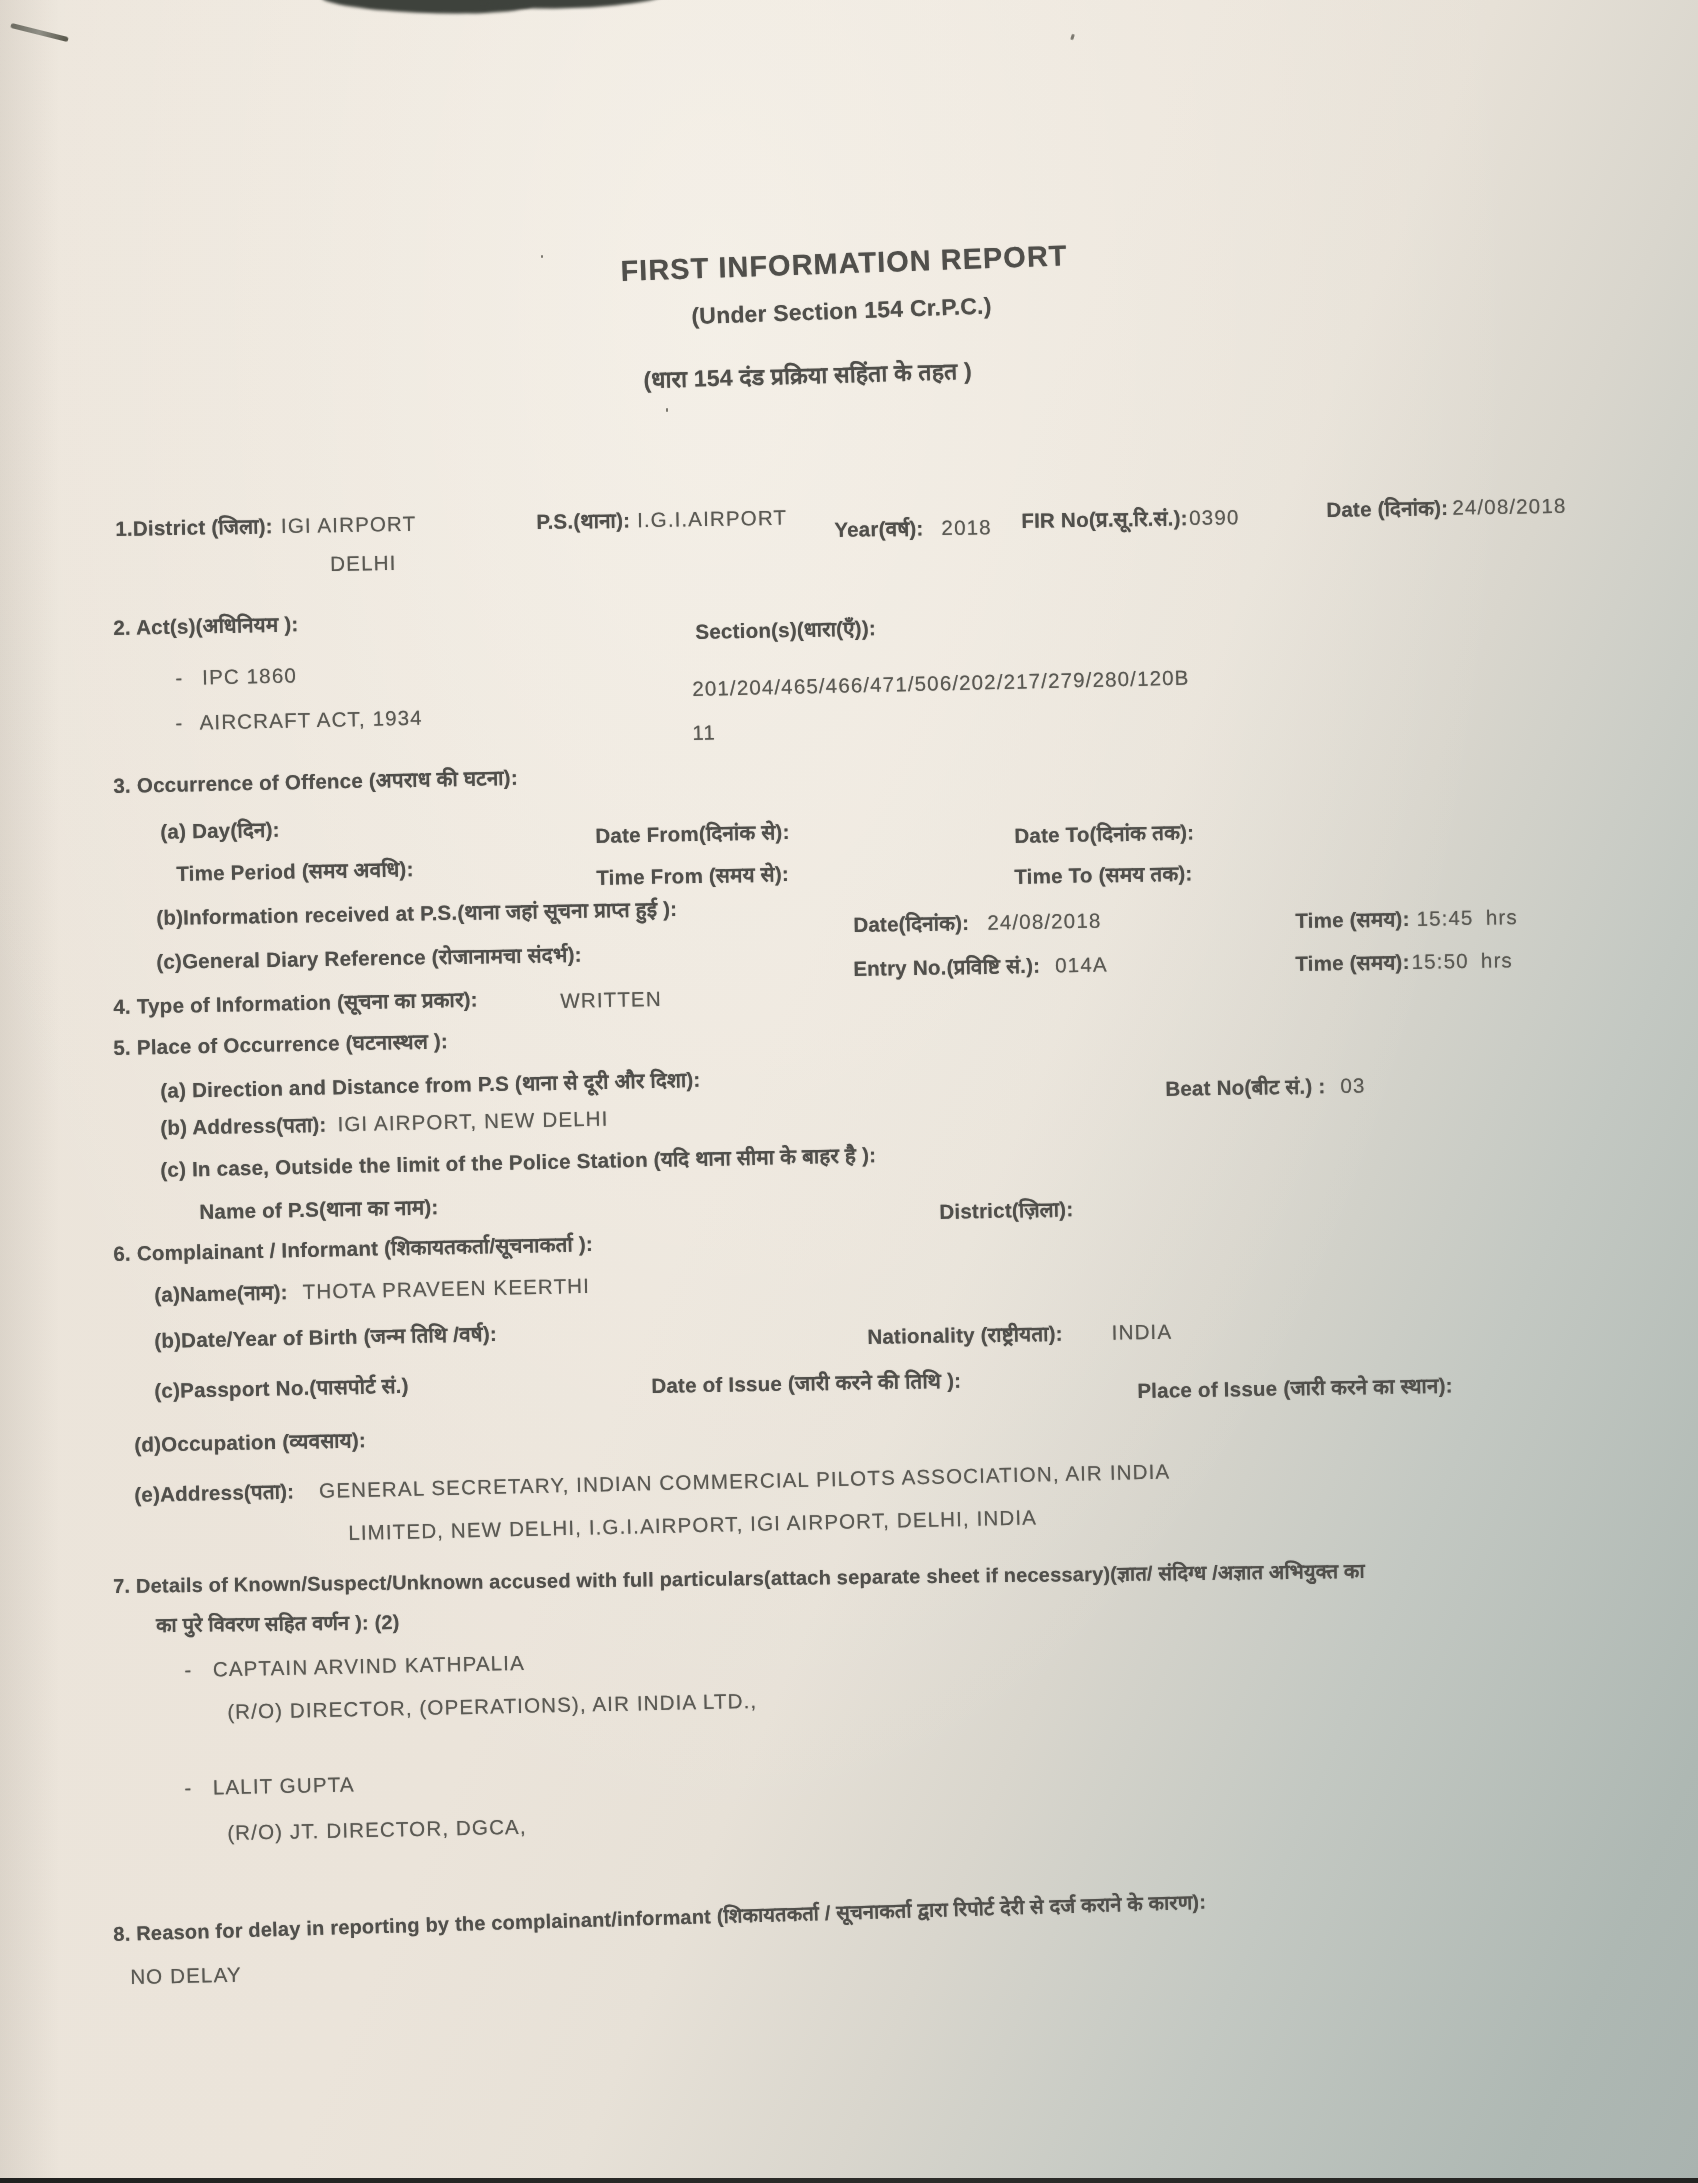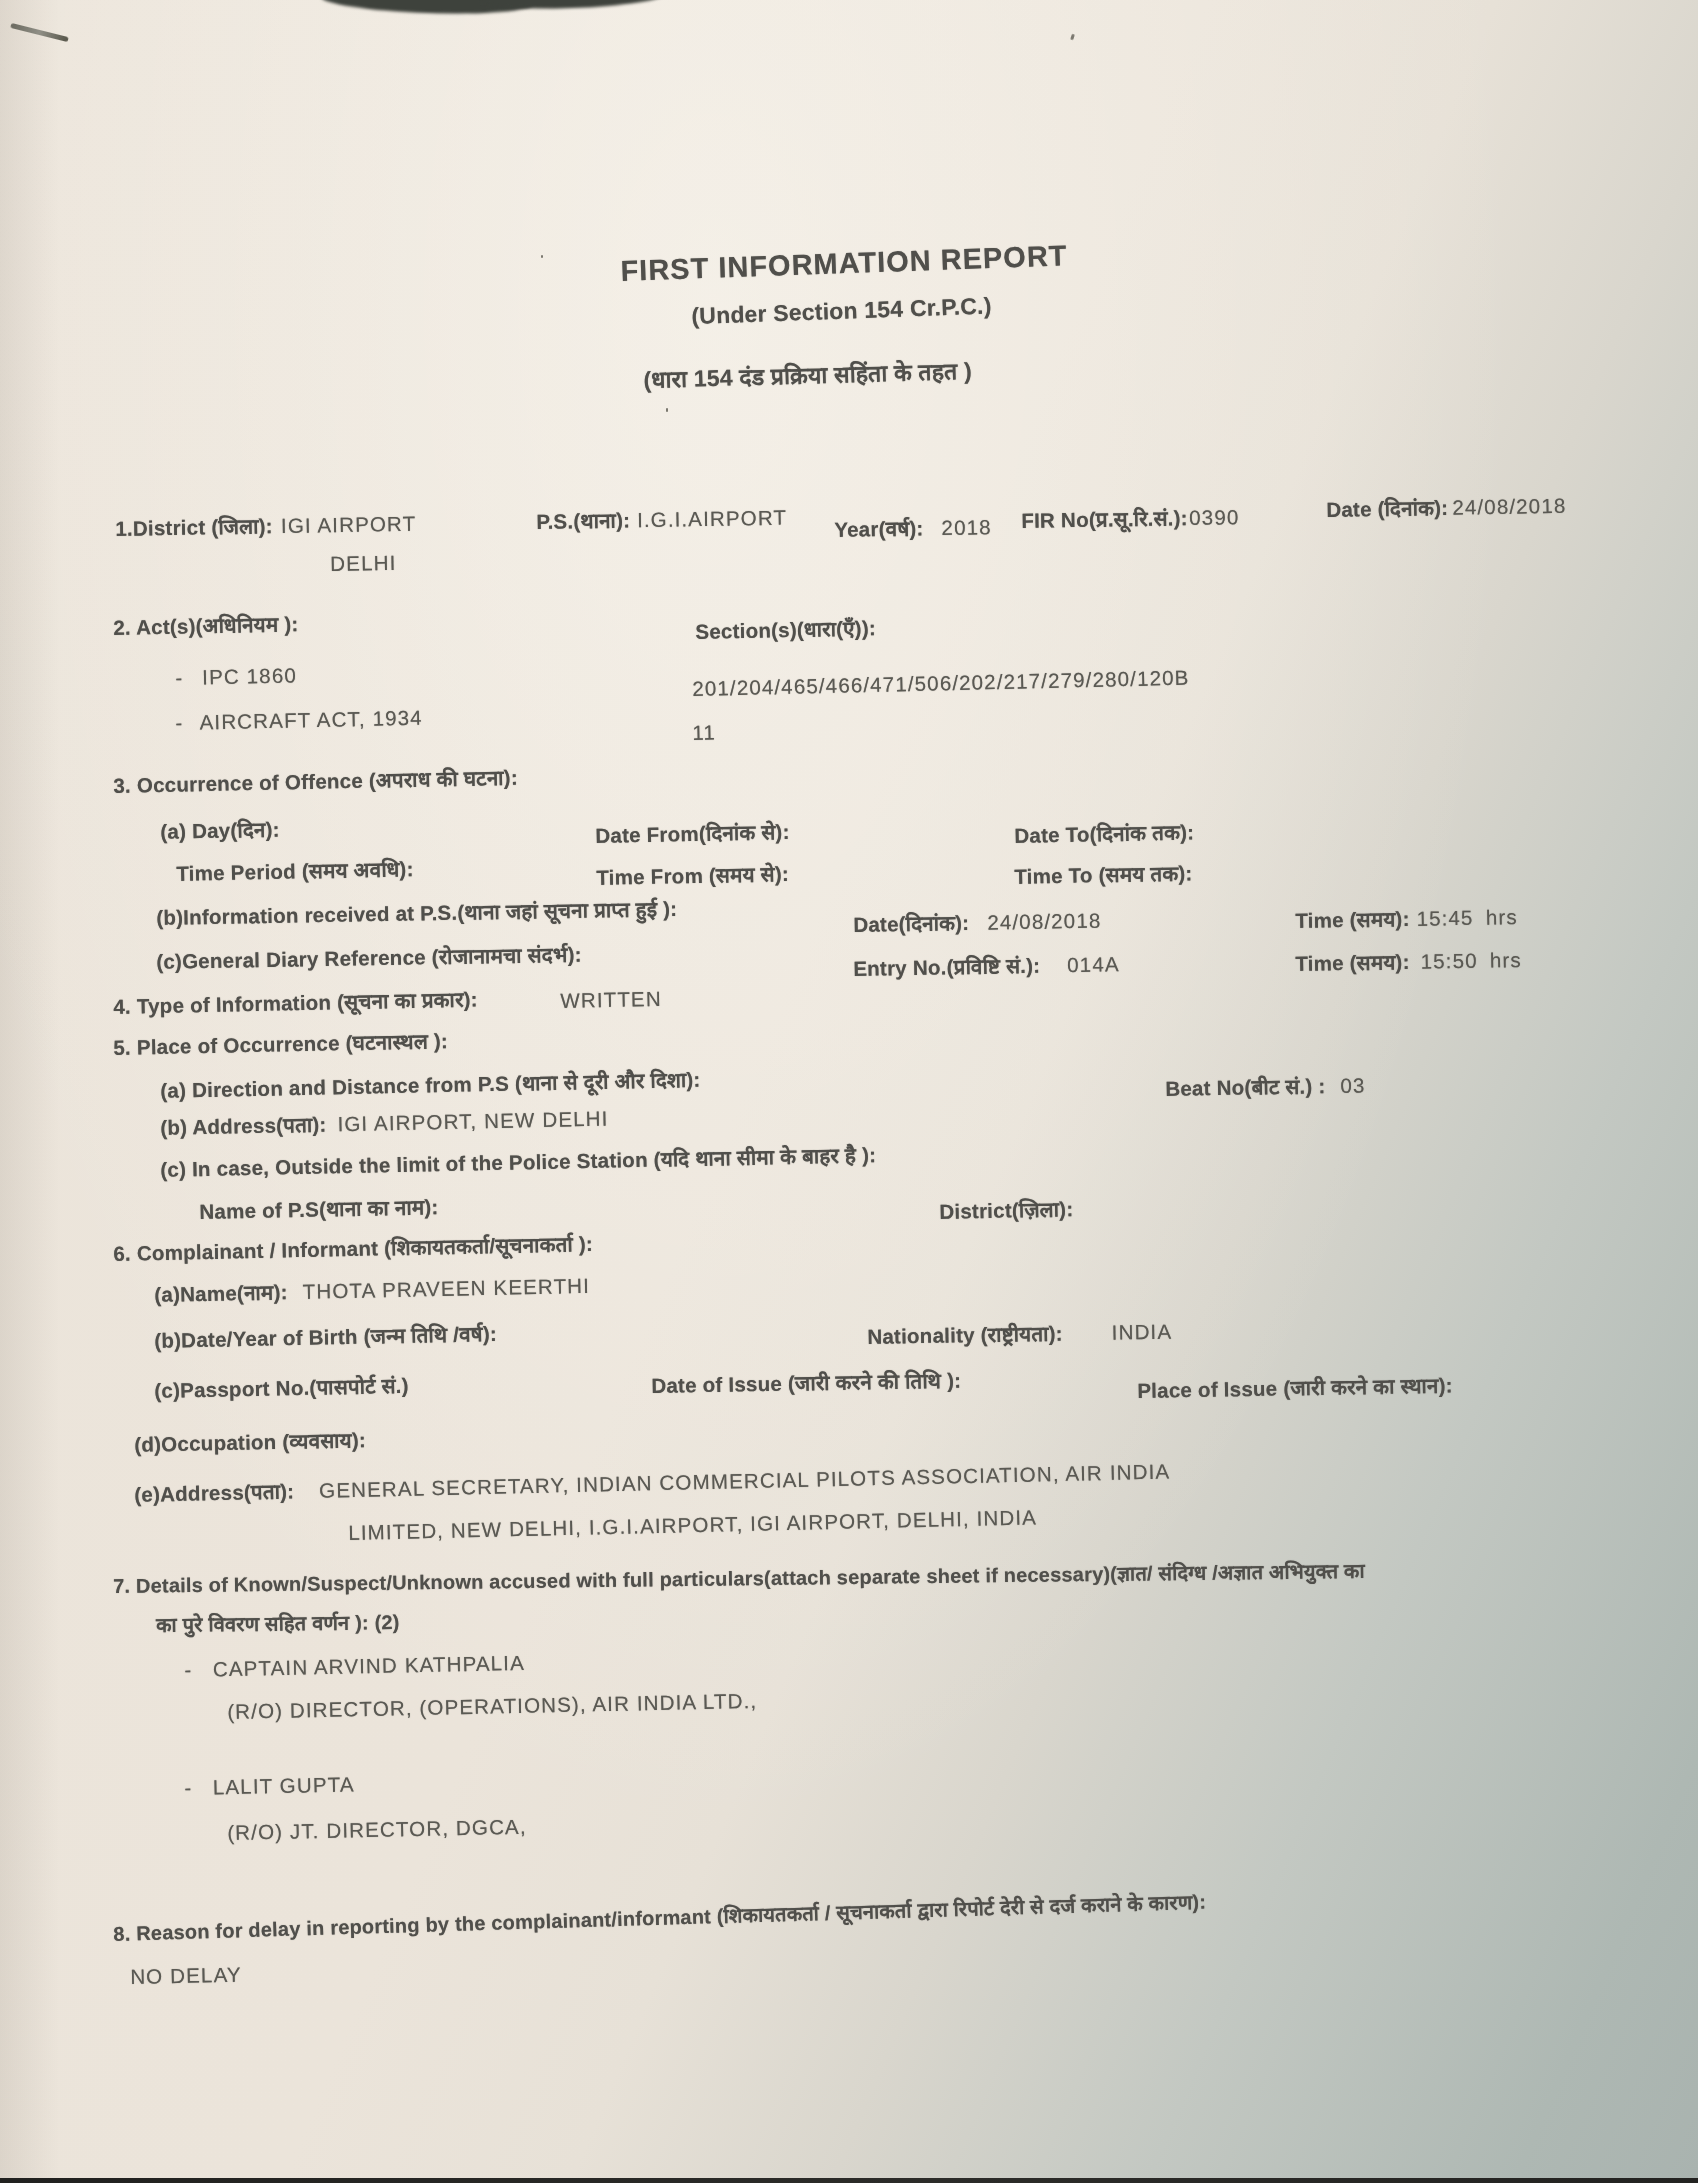--- a/index.html
+++ b/index.html
@@ -92,24 +92,24 @@
   <div class="t r10" style="left:156px;top:903px;">(b)Information received at P.S.(थाना जहां सूचना प्राप्त हुई ):</div>
   <div class="t r10" style="left:853px;top:910px;">
     <span>Date(दिनांक):</span><span class="v" style="margin-left:18px">24/08/2018</span>
   </div>
   <div class="t r10" style="left:1295px;top:906px;">
     <span>Time (समय):</span><span class="v" style="margin-left:6.9px">15:45</span><span class="v" style="margin-left:12.3px">hrs</span>
   </div>
 
   <div class="t r10" style="left:156px;top:947px;">(c)General Diary Reference (रोजानामचा संदर्भ):</div>
   <div class="t r10" style="left:853px;top:954px;">
-    <span>Entry No.(प्रविष्टि सं.):</span><span class="v" style="margin-left:27px">014A</span>
+    <span>Entry No.(प्रविष्टि सं.):</span><span class="v" style="margin-left:15px">014A</span>
   </div>
   <div class="t r10" style="left:1295px;top:949px;">
-    <span>Time (समय):</span><span class="v" style="margin-left:11px">15:50</span><span class="v" style="margin-left:12.3px">hrs</span>
+    <span>Time (समय):</span><span class="v" style="margin-left:2px">15:50</span><span class="v" style="margin-left:12.3px">hrs</span>
   </div>
 
   <div class="t" style="left:113px;top:992px;">4. Type of Information (सूचना का प्रकार):</div>
   <div class="t v" style="left:560px;top:989px;">WRITTEN</div>
 
   <div class="t" style="left:113px;top:1033px;">5. Place of Occurrence (घटनास्थल ):</div>
   <div class="t" style="left:160px;top:1076px;">(a) Direction and Distance from P.S (थाना से दूरी और दिशा):</div>
   <div class="t r10" style="left:1165px;top:1074px;">
     <span>Beat No(बीट सं.) :</span><span class="v" style="margin-left:15px">03</span>
   </div>

